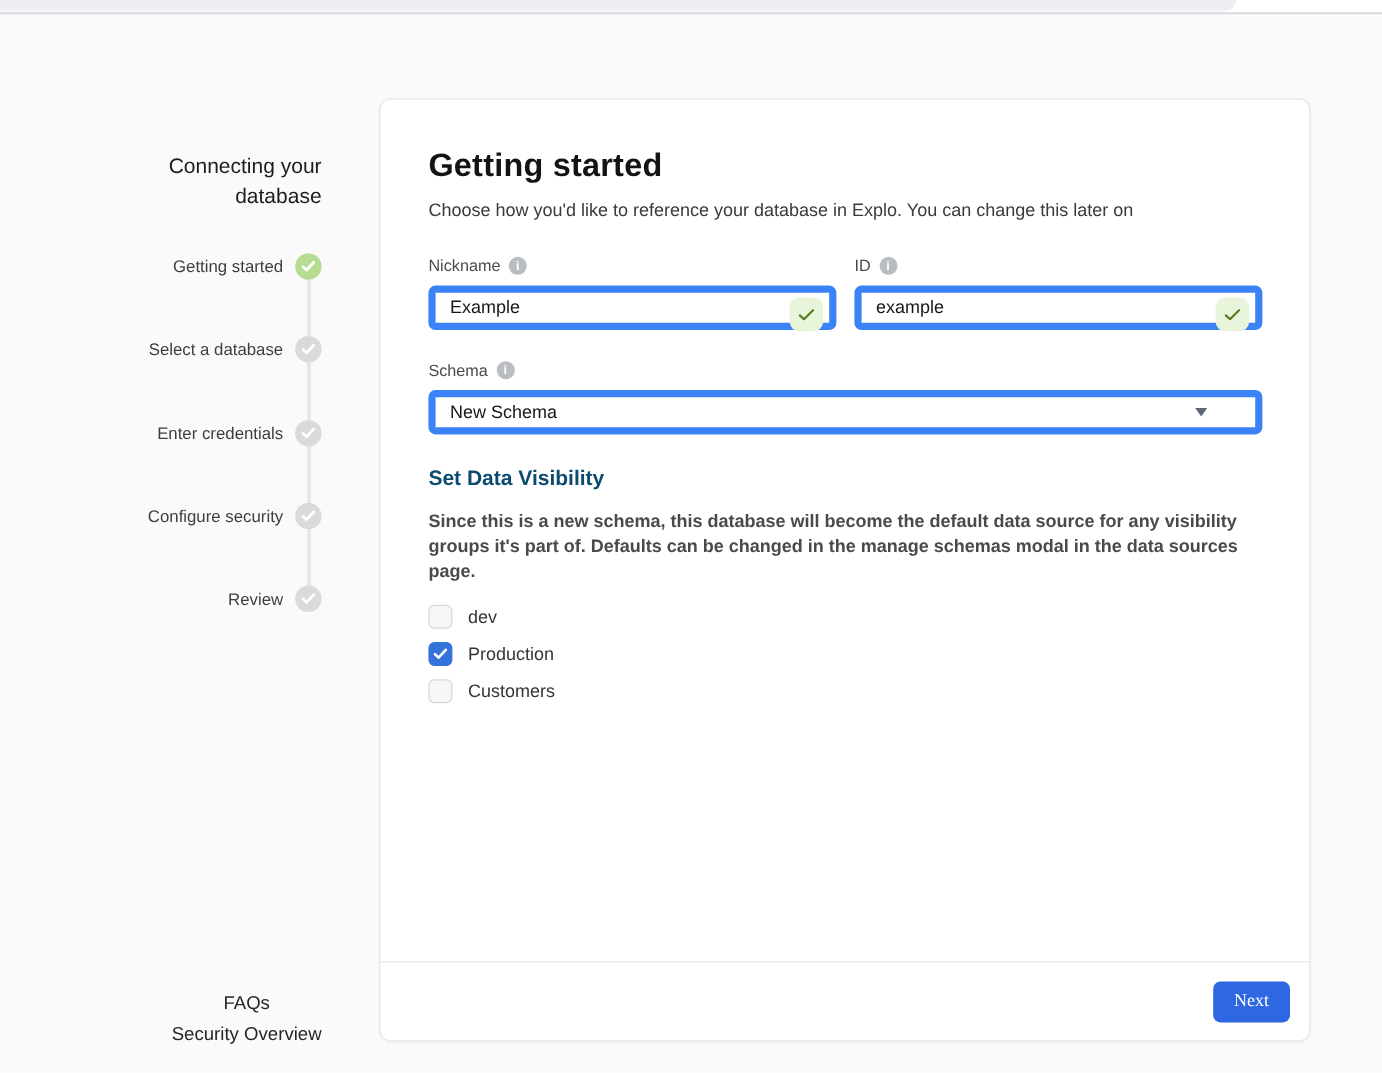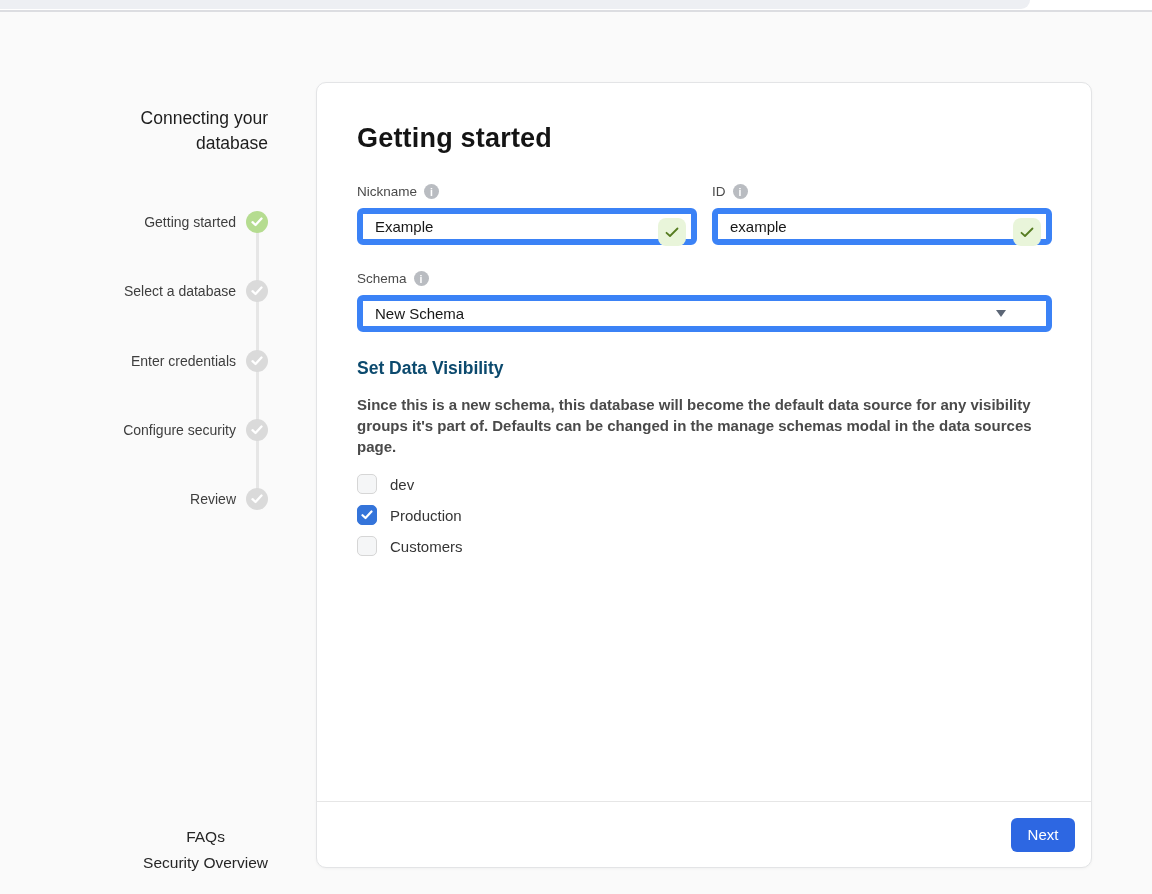--- a/index.html
+++ b/index.html
@@ -12,21 +12,21 @@
     color:#1c1c1c;
   }
 
   
   .topbar{position:absolute;top:0;left:0;width:1152px;height:12px;background:#ffffff;border-bottom:2px solid #dcdde1;}
   .topbar-pill{position:absolute;top:0;left:0;width:1030px;height:9px;background:#edeff3;border-radius:0 0 10px 0;}
 
   
   .sidebar{position:absolute;left:0;top:14px;width:290px;height:880px;}
   .sidebar-title{
-    position:absolute;top:92px;right:22px;width:175px;
+    position:absolute;top:112px;right:22px;width:175px;
     text-align:right;font-size:17.5px;line-height:25px;color:#1d1d1d;font-weight:500;
   }
   .step-line{position:absolute;top:208px;right:31px;width:3px;height:277px;background:#e6e6e6;border-radius:2px;}
   .step{position:absolute;right:22px;display:flex;align-items:center;gap:10px;}
   .step-label{font-size:14px;color:#3e3e3e;white-space:nowrap;}
   .step-circle{
     width:22px;height:22px;border-radius:50%;background:#dadada;
     display:flex;align-items:center;justify-content:center;flex:0 0 auto;
   }
   .step-circle.complete{background:#b5dc90;}
@@ -77,21 +77,21 @@
   .cb.checked{background:#3474da;border-color:#3474da;}
   .cb.checked svg{display:block;}
   .cb-label{font-size:15px;color:#353535;}
 
   .card-footer{
     position:absolute;left:0;right:0;bottom:0;height:66px;border-top:1px solid #e6e6e6;
     display:flex;align-items:center;justify-content:flex-end;padding-right:16px;
   }
   .next-btn{
     min-width:64px;height:34px;padding:0 13px;border:none;border-radius:6px;
-    background:#2d67e2;color:#ffffff;font-size:15px;font-family:Liberation Sans, sans-serif;cursor:pointer;
+    background:#2d67e2;color:#ffffff;font-size:15px;font-family:Liberation Serif, serif;cursor:pointer;
   }
 </style>
 </head>
 <body>
 
 <div class="topbar">
   <div class="topbar-pill"></div>
 </div>
 
 <div class="sidebar">
@@ -142,20 +142,21 @@
 
   <div class="sidebar-links">
     <a class="sidebar-link">FAQs</a>
     <a class="sidebar-link">Security Overview</a>
   </div>
 </div>
 
 <div class="card">
   <div class="card-body">
     <h1 class="card-title">Getting started</h1>
+    <div class="card-subtitle">Choose how you'd like to reference your database in Explo. You can change this later on</div>
 
     <div class="form-grid">
       <div>
         <div class="field-label-row">
           <span class="field-label">Nickname</span>
           <i class="info-icon"></i>
         </div>
         <div class="text-input">
           <span>Example</span>
           <span class="valid-badge">

